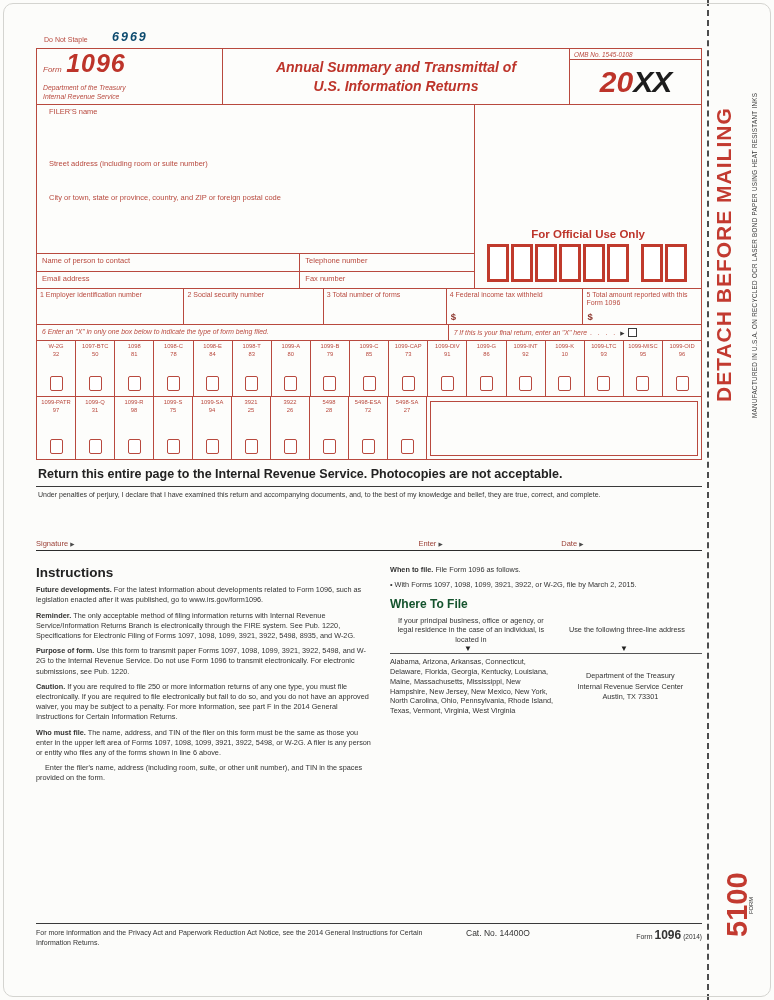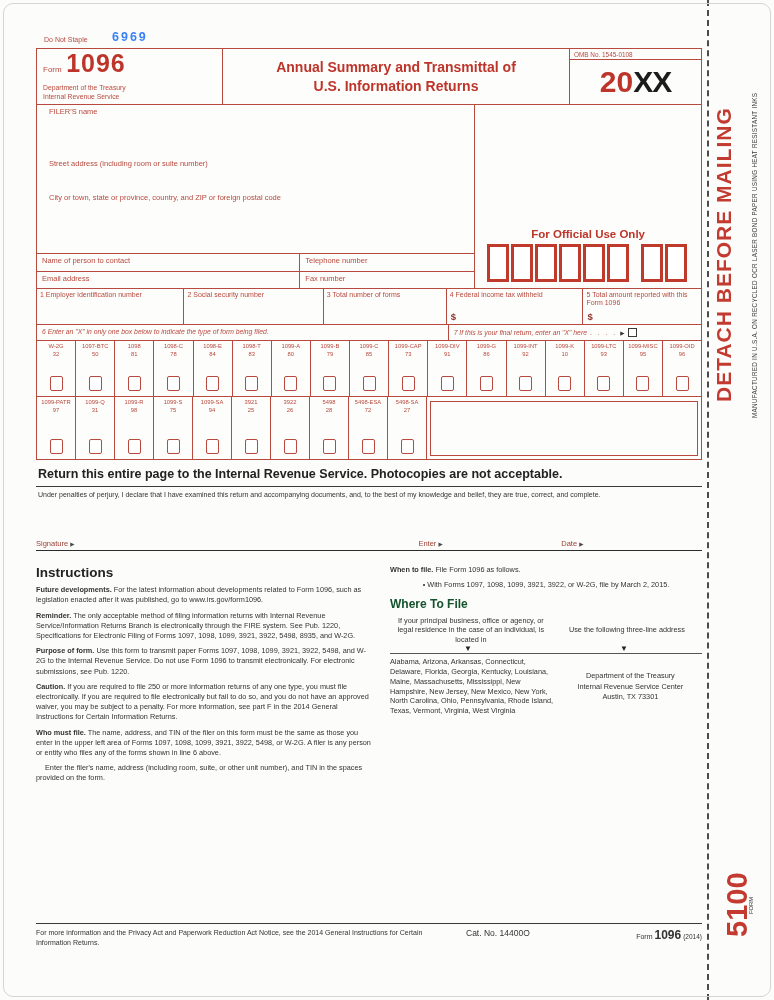--- a/index.html
+++ b/index.html
@@ -10,25 +10,25 @@
     --red:#b8493e; --redbold:#bd342a; --ink:#2e2e2e;
   }
   .sheet { position:absolute; inset:0; background:#fcfcfa; }
   .frame { position:absolute; inset:3px; border:1.5px solid #d4d4d0; border-radius:10px; pointer-events:none; }
 
   
   .form-wrap { position:absolute; left:36px; top:30px; width:666px; color:var(--red); }
 
   .staple-row { position:relative; height:18px; }
   .staple { position:absolute; left:8px; top:6px; font-size:7px; color:var(--red); }
-  .code6969 { position:absolute; left:76px; top:0; font-size:12.5px; font-weight:bold; color:#3b82f6; letter-spacing:2px; }
+  .code6969 { position:absolute; left:76px; top:0; font-size:12.5px; font-weight:bold; color:#0c4a6e; letter-spacing:2px;font-style:italic; }
 
   .main-box { border:1.5px solid var(--red); background:#fdfdfb; }
 
-  .header { display:flex; height:56px; border-bottom:1.5px solid var(--red); }
+  .header { display:flex; height:56px; border-bottom:1.5px solid var(--red);font-style:italic; }
   .h-left { width:185px; padding:3px 6px 2px; display:flex; flex-direction:column; }
   .form-word-sm { font-size:8px; }
   .form-num { font-size:25px; font-weight:bold; color:var(--redbold); letter-spacing:1px; line-height:0.95; }
   .dept { font-size:6.8px; line-height:1.3; margin-top:auto; }
   .h-title { flex:1; border-left:1.5px solid var(--red); display:flex; flex-direction:column;
              justify-content:center; align-items:center; text-align:center;
              font-weight:bold; font-size:14px; color:var(--redbold); line-height:1.35; }
   .h-omb { width:132px; border-left:1.5px solid var(--red); display:flex; flex-direction:column; }
   .omb { font-size:6.4px; padding:2px 4px 1px; border-bottom:1px solid var(--red); }
   .year { flex:1; display:flex; align-items:center; justify-content:center; font-size:30px; font-weight:bold; }
@@ -90,21 +90,21 @@
   .sig-sp1 { flex:2.9; } .sig-sp2 { flex:1; } .sig-sp3 { flex:1; }
   .sig-arrow { font-size:5.5px; color:#4a4a4a; }
 
   .instructions { display:flex; gap:16px; margin-top:14px; color:#333; min-height:346px; }
   .col-left { width:338px; }
   .col-right { flex:1; }
   .ins-h1 { font-size:13.5px; font-weight:bold; color:#222; margin-bottom:5px; }
   .ins { font-size:7.3px; line-height:1.4; margin-bottom:5px; }
   .col-left .ins:last-of-type { text-indent:9px; }
   .ins b { font-weight:bold; }
-  .bullet { margin-bottom:4px;text-align:center; }
+  .bullet { margin-bottom:4px; }
   .where-h { font-size:12px; font-weight:bold; color:#14532d; margin:6px 0 3px; }
   .wtf-cols { display:flex; align-items:center; margin-top:5px; }
   .wtf-l { flex:1.15; text-align:center; font-size:7.3px; line-height:1.35; padding:0 6px; }
   .wtf-r { flex:1; text-align:center; font-size:7.3px; line-height:1.35; padding:0 10px; }
   .tri-row { display:flex; margin-bottom:-2px; }
   .tri { flex:1; text-align:center; font-size:8px; color:#222; line-height:1; }
   .wtf-line { border-top:1px solid #555; margin:2px 0 3px; }
   .wtf-body { display:flex;justify-content:flex-end; }
   .states { flex:1.15; font-size:7.3px; line-height:1.35; padding-right:4px; }
   .addr { flex:1; display:flex; align-items:center; justify-content:center; text-align:center;

